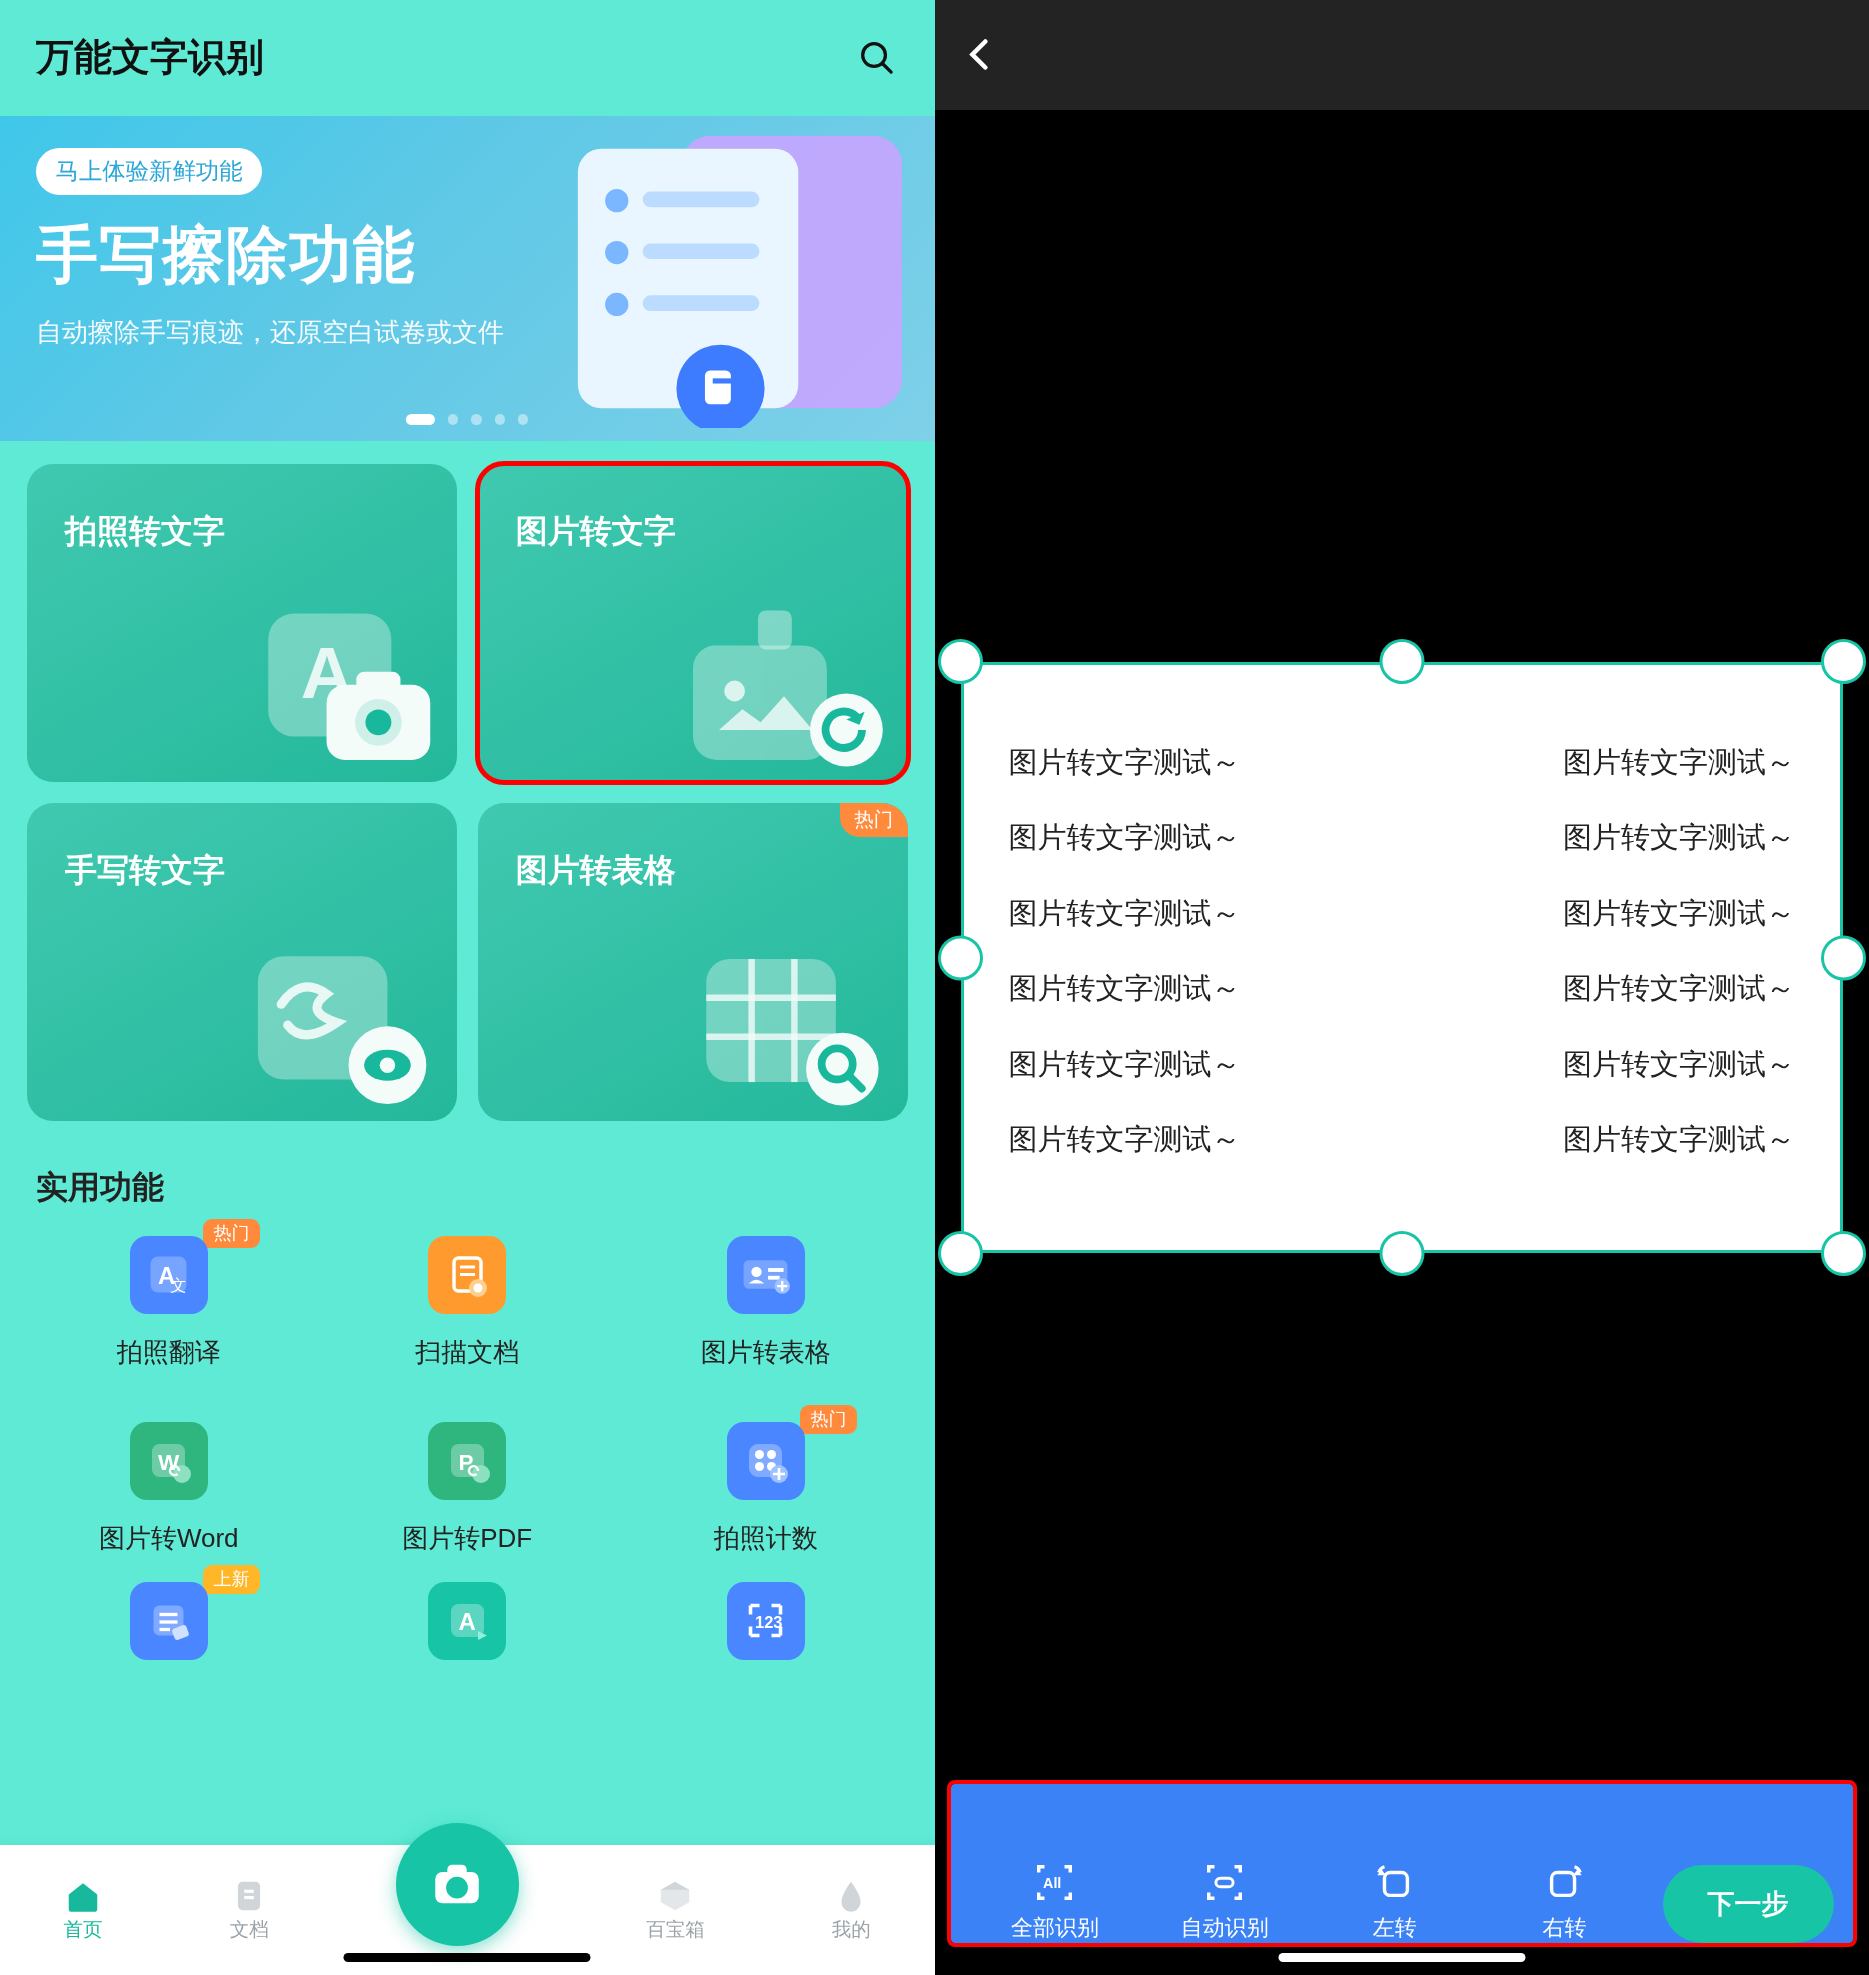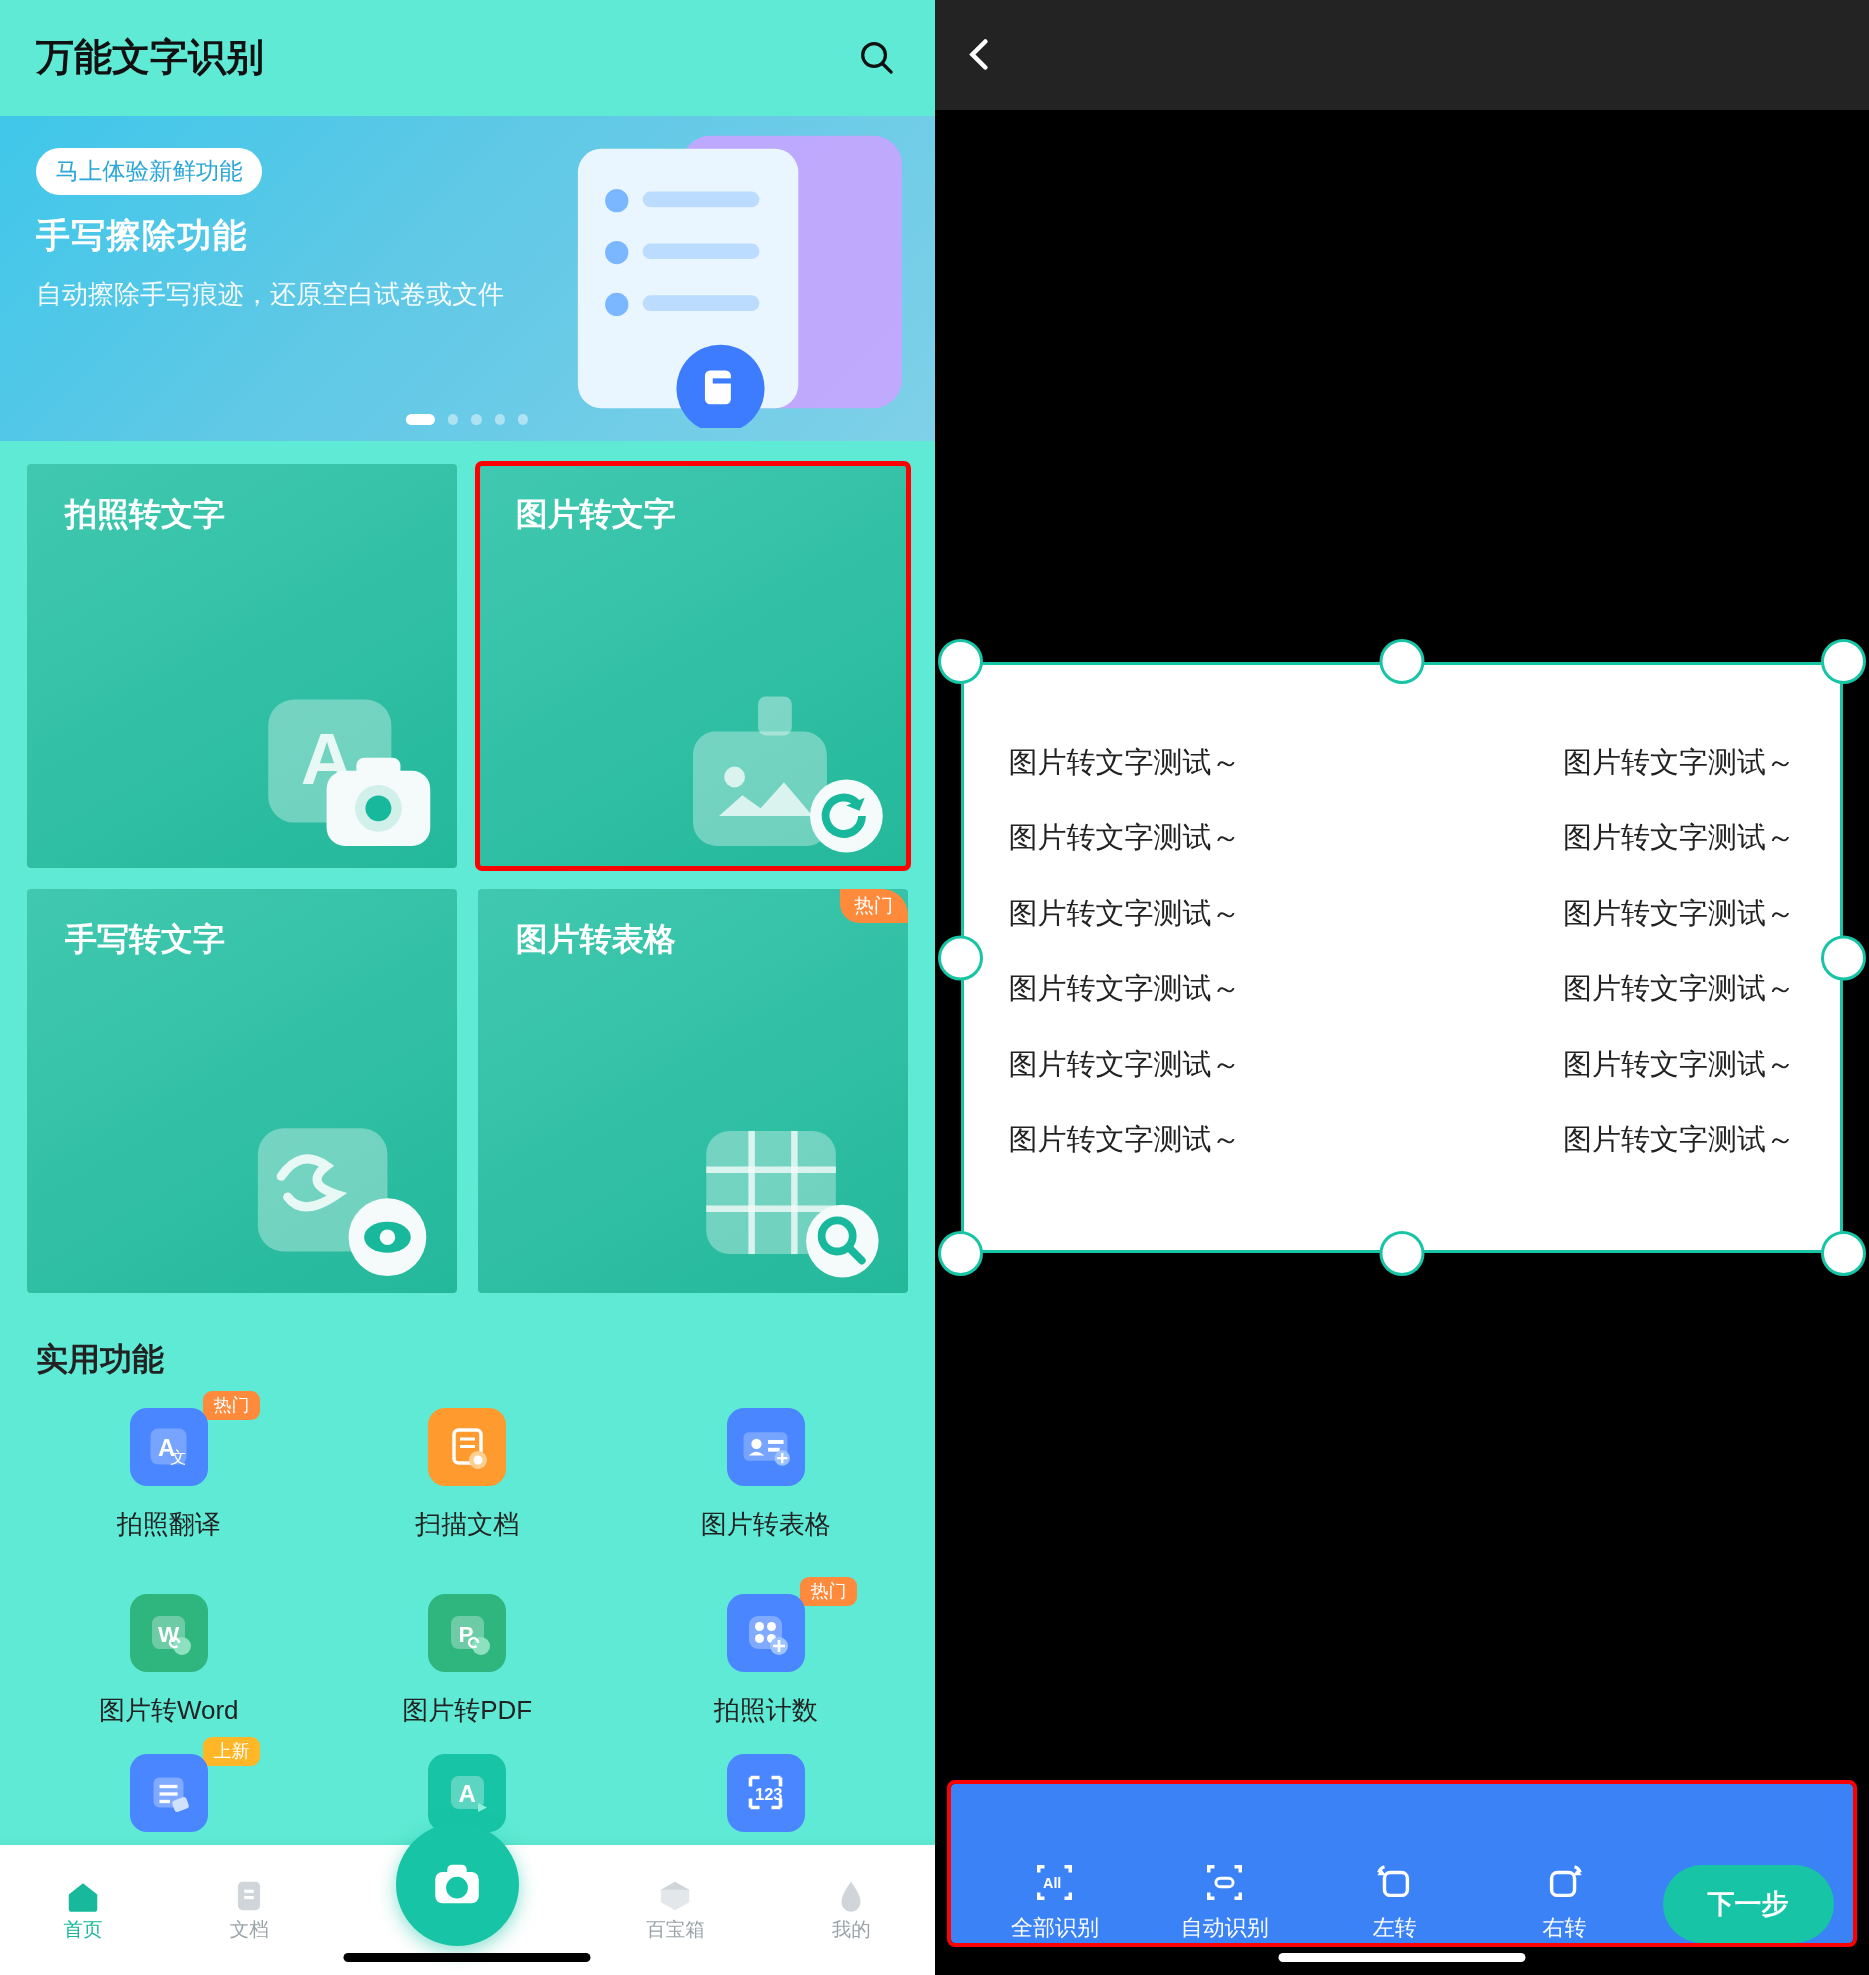--- a/index.html
+++ b/index.html
@@ -35,35 +35,35 @@
     background: linear-gradient(135deg,#3fc7ea,#5dc8e6 40%,#7fd0e8);
     position: relative;
     overflow: hidden;
     color:#fff;
   }
   .banner-pill {
     display:inline-block; background:#fff; color:#2aa6d8;
     font-size:23.4px; padding:7.8px 19.5px; border-radius:26px;
     margin:32px 0 0 36px; font-weight:500;
   }
-  .banner-title { font-size:34px; font-weight:800; margin:18px 9px 0 36px; letter-spacing:1.3px;}
+  .banner-title { font-size:62px; font-weight:800; margin:18px 9px 0 36px; letter-spacing:1.3px;}
   .banner-sub { font-size:26px; margin:18px 0 0 36px; opacity:.95;}
   .banner-art {
     position:absolute; right:19.5px; top:13px; width:389px; height:299px;
   }
   .dots-row { position:absolute; bottom:16px; left:50%; transform:translateX(-50%); display:flex; gap:13px;}
   .dot { width:10.4px; height:10.4px; border-radius:50%; background:#fff; opacity:.45;}
   .dot.active { width:28.6px; border-radius:6.5px; opacity:1;}
 
   
   .tiles { padding:23px 27px 0 27px; display:grid; grid-template-columns:1fr 1fr; gap:21px;}
   .tile {
     background: linear-gradient(150deg,#40c9b0,#24b89b);
-    border-radius:4px; height:404px; position:relative;
-    padding:29px 0 0 38px; color:#fff; overflow:hidden;
+    border-radius:26px; height:318px; position:relative;
+    padding:46px 0 0 38px; color:#fff; overflow:hidden;
   }
   .tile-label { font-size:32px; font-weight:700;}
   .tile-art { position:absolute; right:19.5px; bottom:13px; opacity:.95;}
   .tile-highlight { outline:5.2px solid #f00; outline-offset:-2.6px;}
   .hot-tag {
     position:absolute; top:0; right:0; background:#ff8a3c; color:#fff;
     font-size:19.5px; padding:3.9px 14.3px; border-radius:0 26px 0 19.5px;
   }
 
   

